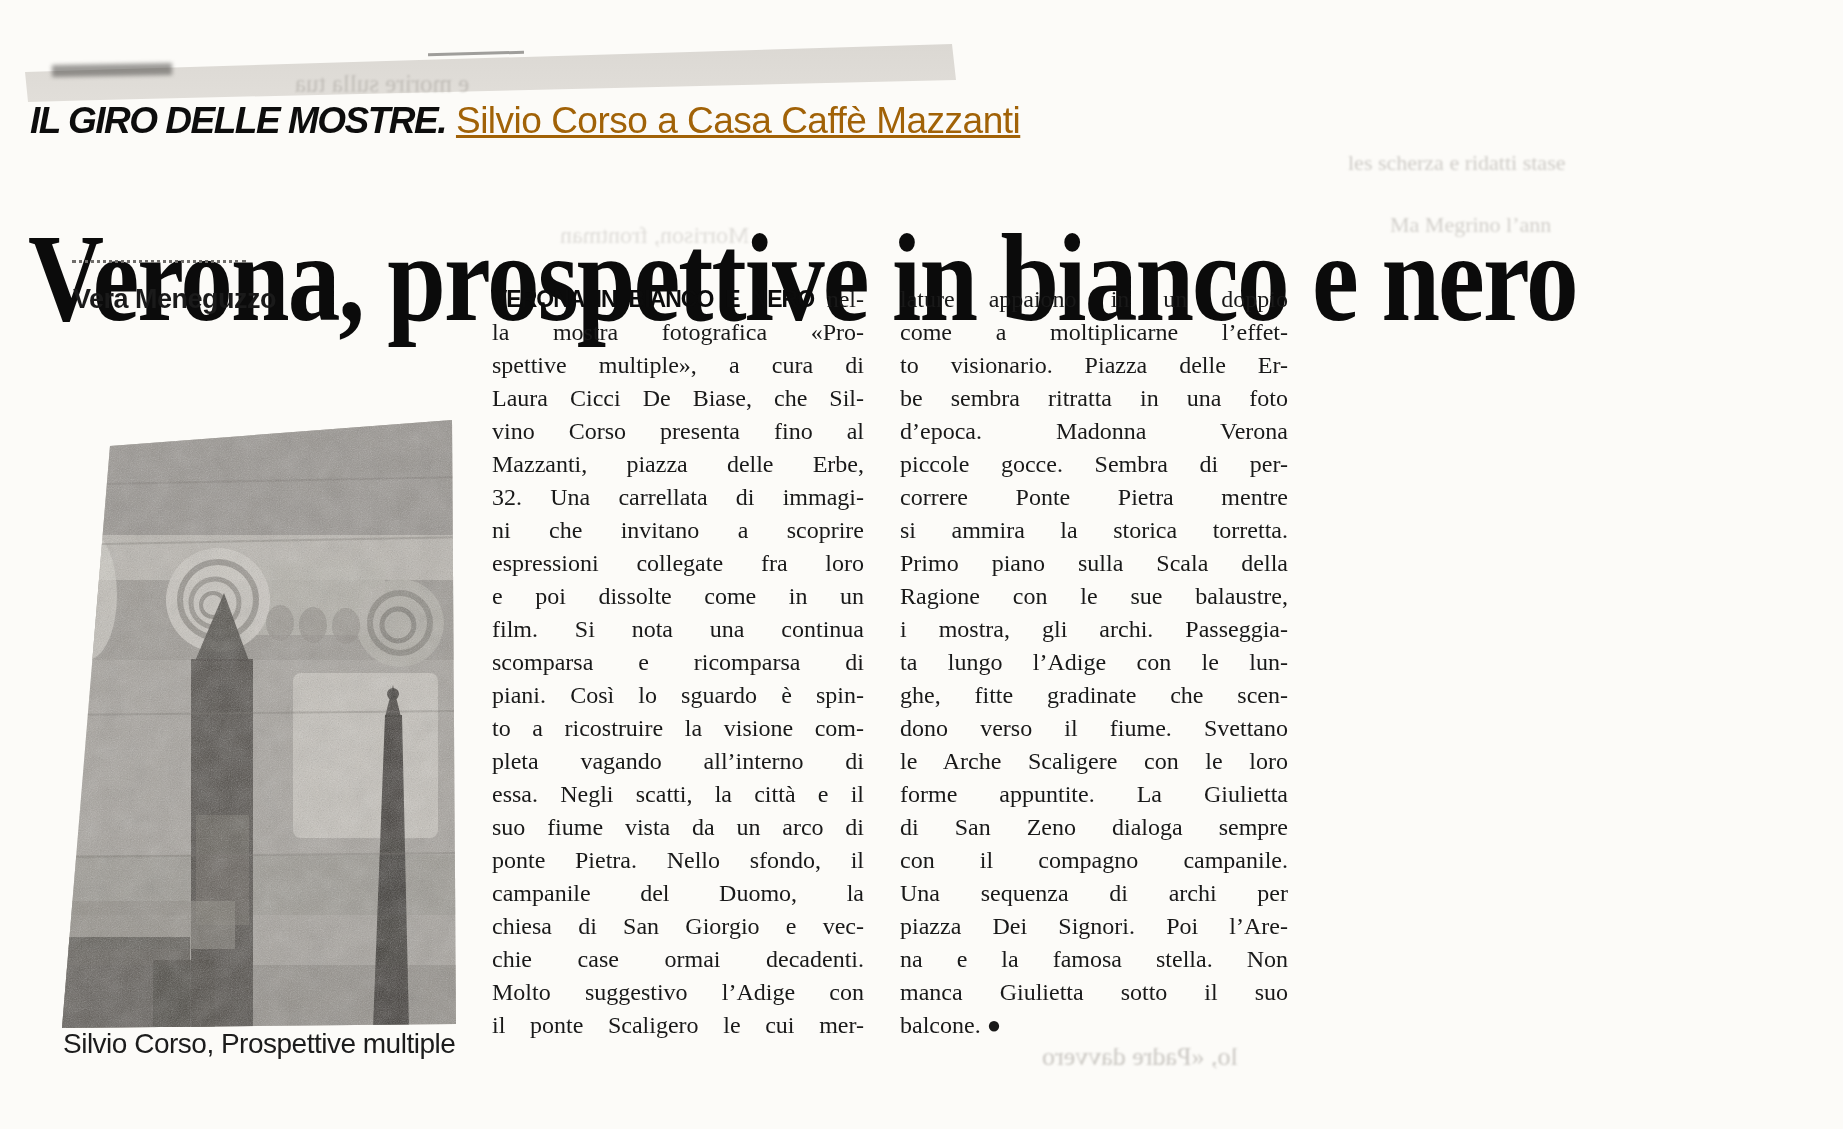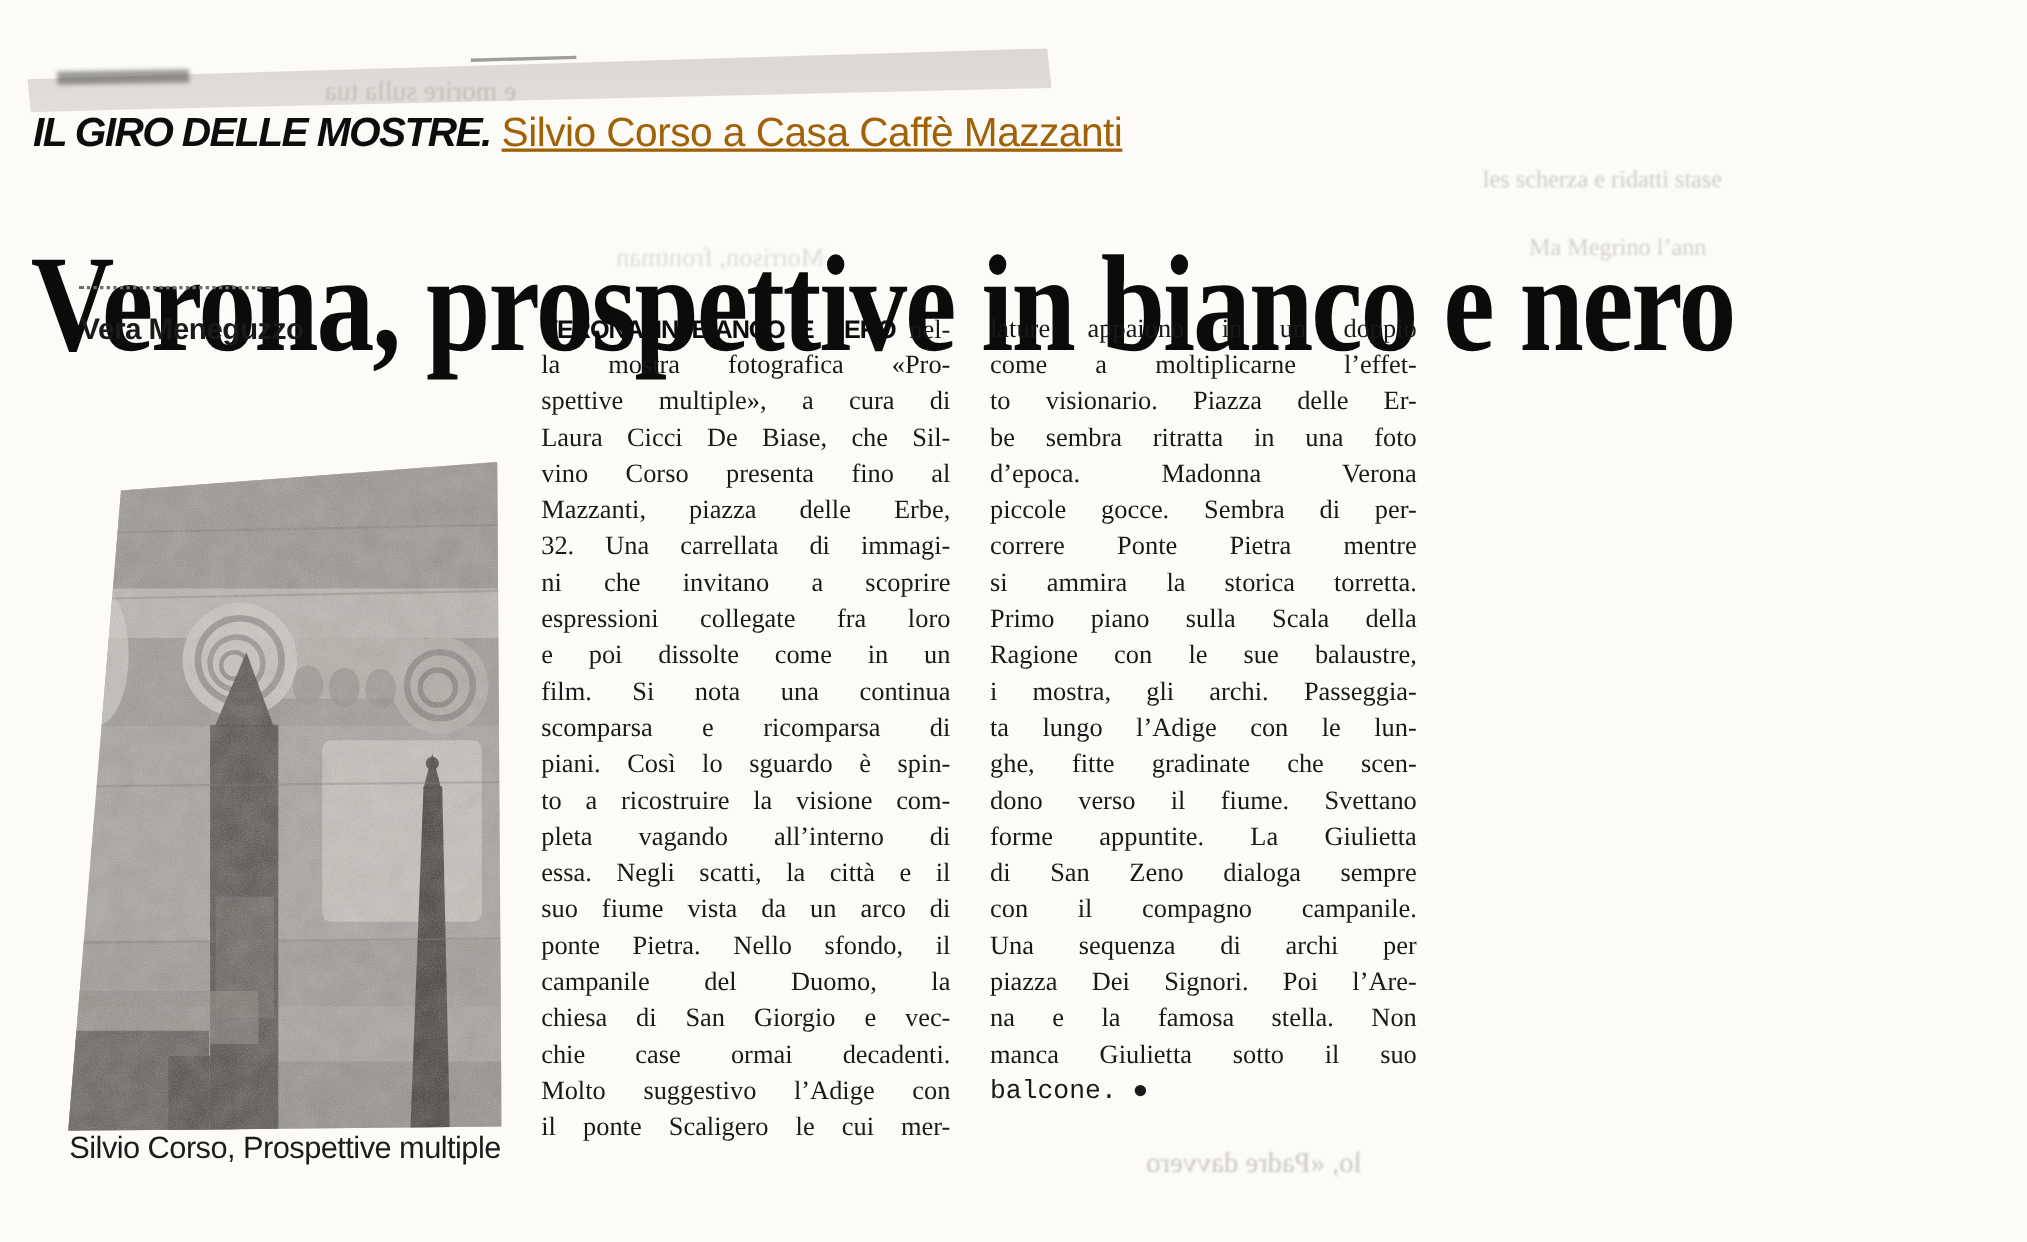--- a/index.html
+++ b/index.html
@@ -78,21 +78,21 @@
     position:absolute;top:283px;
     font-family:"Liberation Serif", serif;font-size:24px;color:#191919;
   }
   .col-1{left:492px;width:372px;}
   .col-2{left:900px;width:388px;}
   .bline{
     height:33px;line-height:33px;
     text-align:justify;text-align-last:justify;
     overflow:hidden;white-space:normal;
   }
-  .bline.left-last{text-align-last:left;font-family:Liberation Mono, monospace;}
+  .bline.left-last{text-align-last:left;}
   .lead{
     font-family:"Liberation Sans", sans-serif;font-weight:700;
     font-size:23px;letter-spacing:-1px;color:#0c0c0c;
   }
 </style>
 </head>
 <body>
 
 <div class="torn-strip"></div>
 <div class="strip-smudge"></div>
@@ -228,20 +228,21 @@
     <div class="bline">d’epoca. Madonna Verona</div>
     <div class="bline">piccole gocce. Sembra di per-</div>
     <div class="bline">correre Ponte Pietra mentre</div>
     <div class="bline">si ammira la storica torretta.</div>
     <div class="bline">Primo piano sulla Scala della</div>
     <div class="bline">Ragione con le sue balaustre,</div>
     <div class="bline">i mostra, gli archi. Passeggia-</div>
     <div class="bline">ta lungo l’Adige con le lun-</div>
     <div class="bline">ghe, fitte gradinate che scen-</div>
     <div class="bline">dono verso il fiume. Svettano</div>
+    <div class="bline">le Arche Scaligere con le loro</div>
     <div class="bline">forme appuntite. La Giulietta</div>
     <div class="bline">di San Zeno dialoga sempre</div>
     <div class="bline">con il compagno campanile.</div>
     <div class="bline">Una sequenza di archi per</div>
     <div class="bline">piazza Dei Signori. Poi l’Are-</div>
     <div class="bline">na e la famosa stella. Non</div>
     <div class="bline">manca Giulietta sotto il suo</div>
     <div class="bline left-last">balcone. ●</div>
   </div>
 

